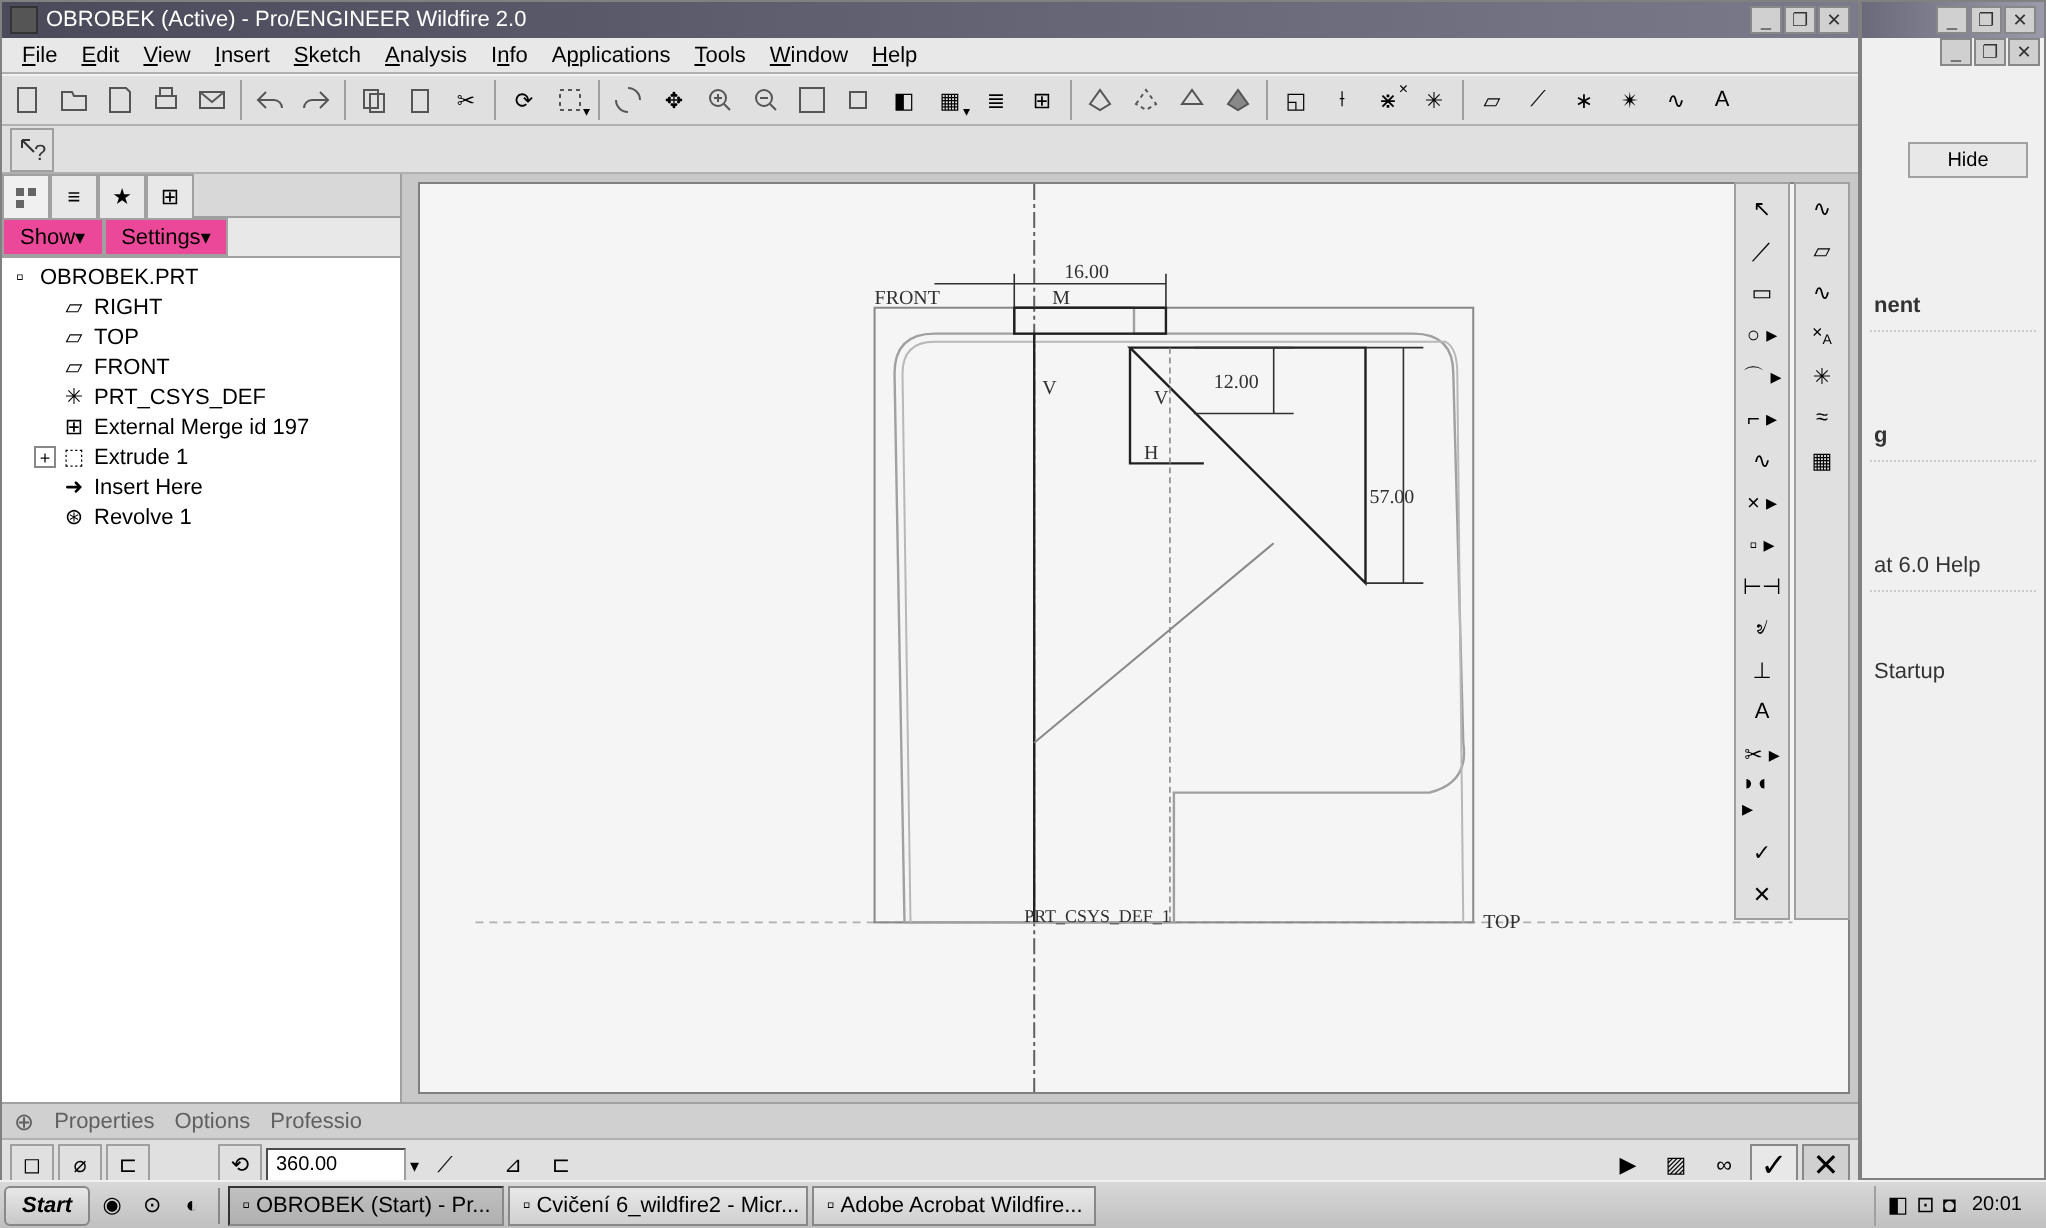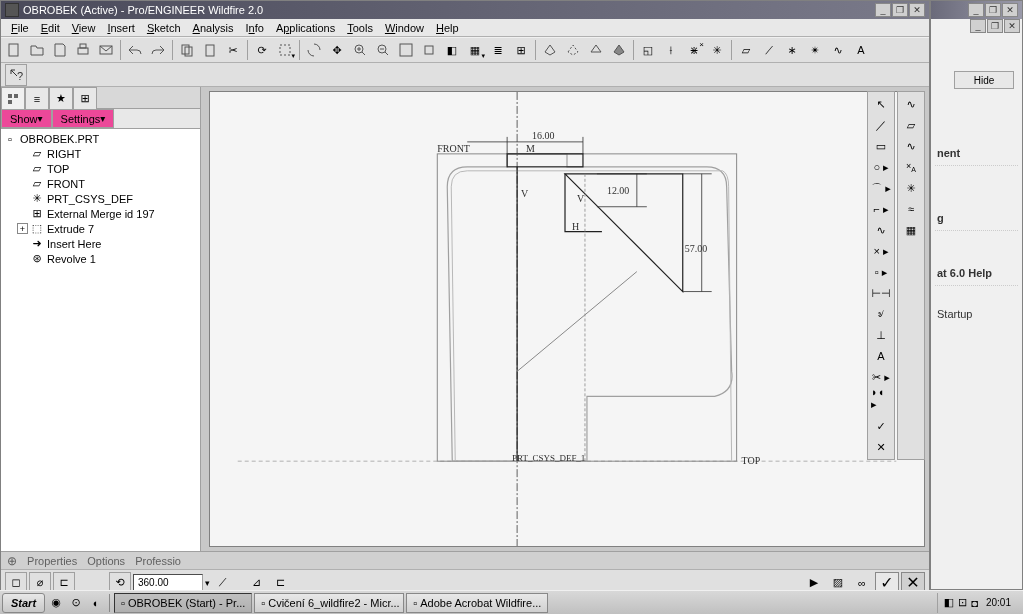--- a/index.html
+++ b/index.html
@@ -92,22 +92,22 @@
     <div class="win-btns">
       <div class="win-btn">_</div>
       <div class="win-btn">❐</div>
       <div class="win-btn">✕</div>
     </div>
   </div>
   <div class="hide-btn">Hide</div>
   <div class="back-content" style="margin-top: 100px;">
     <div class="back-item" style="font-weight:bold;">nent</div>
     <div class="back-item" style="margin-top:40px; font-weight:bold;">g</div>
-    <div class="back-item" style="margin-top:30px; font-weight:bold;">at 6.0 Help</div>
-    <div class="back-item" style="margin-top:16px; border:none;">Startup</div>
+    <div class="back-item" style="margin-top:40px; font-weight:normal;">at 6.0 Help</div>
+    <div class="back-item" style="margin-top:28px; border:none;">Startup</div>
   </div>
 </div>
 
 <div class="window main-window">
   <div class="titlebar">
     <div class="icon"></div>
     <span class="title">OBROBEK (Active) - Pro/ENGINEER Wildfire 2.0</span>
     <div class="win-btns">
       <div class="win-btn">_</div>
       <div class="win-btn">❐</div>
@@ -318,21 +318,21 @@
             <div class="tree-node">
               <span class="indent" style="width: 14px;"></span>
               <span style="width: 13px; display: inline-block;"></span>
               <span class="node-icon">⊞</span>
               <span class="node-label">External Merge id 197</span>
             </div>
             <div class="tree-node">
               <span class="indent" style="width: 14px;"></span>
               <span class="expand">+</span>
               <span class="node-icon">⬚</span>
-              <span class="node-label">Extrude 7</span>
+              <span class="node-label">Extrude 1</span>
             </div>
             <div class="tree-node">
               <span class="indent" style="width: 14px;"></span>
               <span style="width: 13px; display: inline-block;"></span>
               <span class="node-icon">➜</span>
               <span class="node-label">Insert Here</span>
             </div>
             <div class="tree-node">
               <span class="indent" style="width: 14px;"></span>
               <span style="width: 13px; display: inline-block;"></span>

